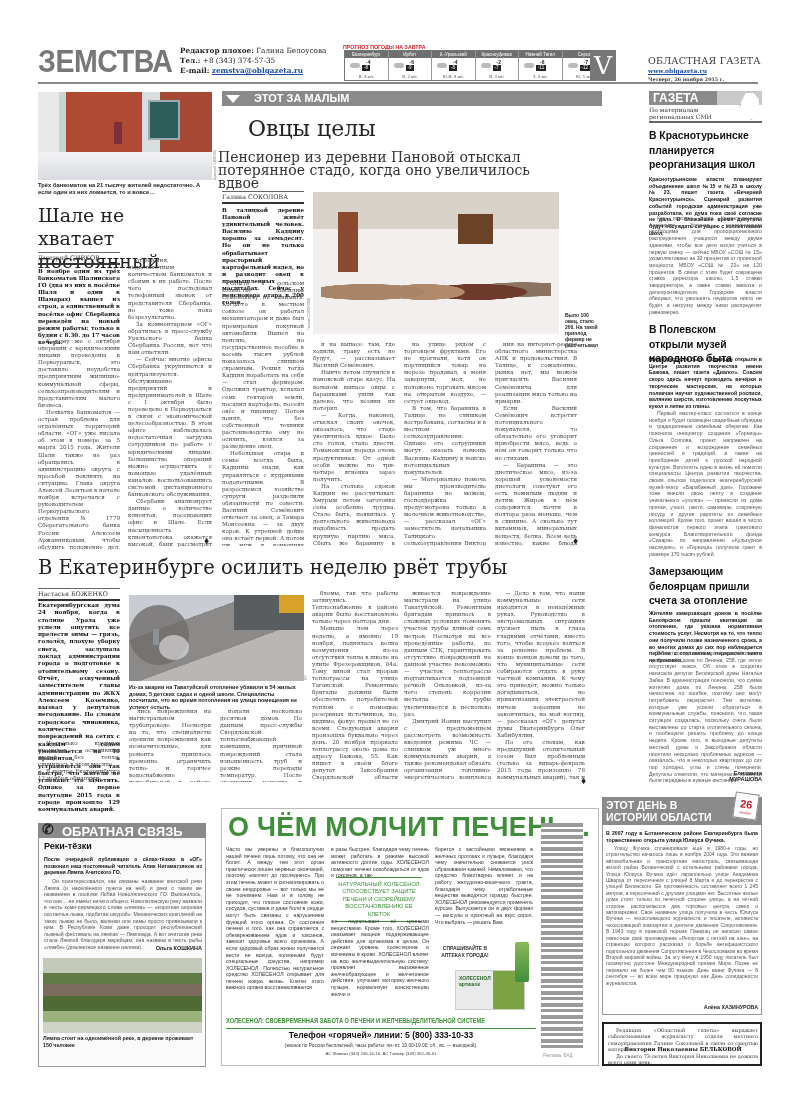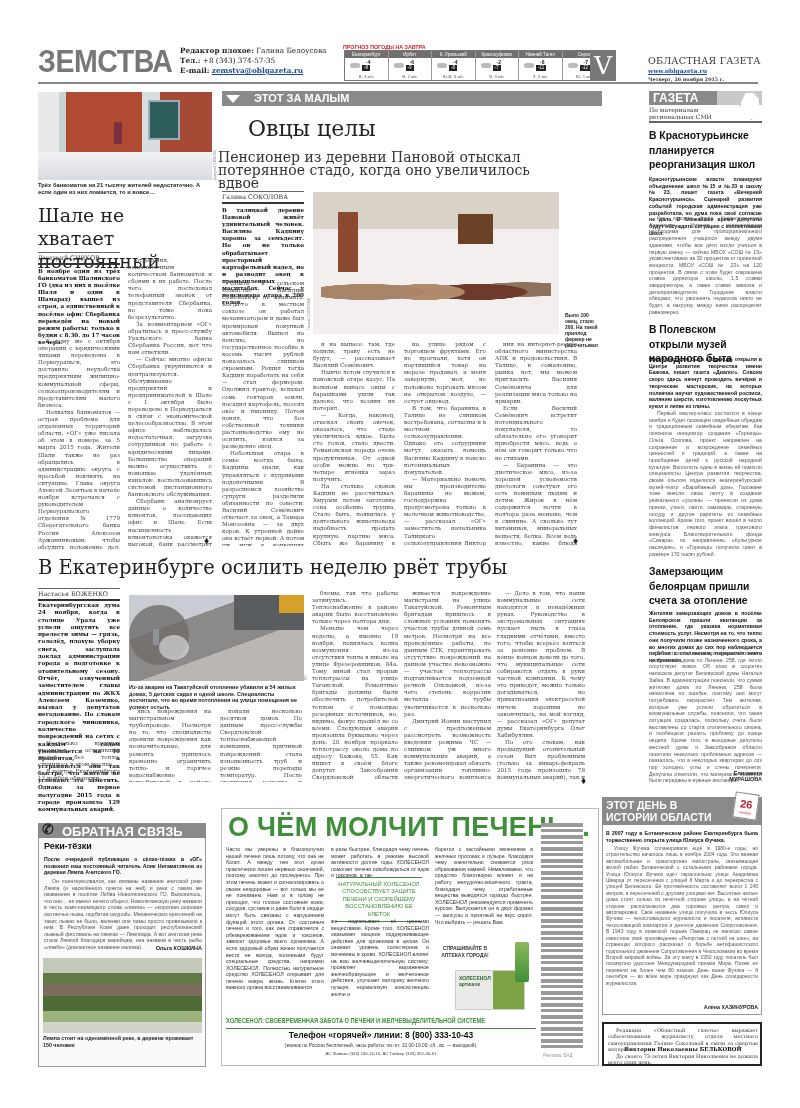--- a/index.html
+++ b/index.html
@@ -250,21 +250,21 @@
 <div class="abs sans" style="left:336px;top:877px;width:86px;text-align:center;font-size:5.8px;line-height:7.4px;color:#3f8f3a;border-top:1px solid #3f8f3a;border-bottom:1px solid #3f8f3a;padding:3px 0;">НАТУРАЛЬНЫЙ ХОЛЕСЕНОЛ СПОСОБСТВУЕТ ЗАЩИТЕ ПЕЧЕНИ И СКОРЕЙШЕМУ ВОССТАНОВЛЕНИЮ ЕЕ КЛЕТОК</div>
 <div class="abs txt sans" style="left:331px;top:918px;width:98px;font-size:5.2px;line-height:6.6px;color:#333;">же подпитывает её ценными веществами. Кроме того, ХОЛЕСЕНОЛ оказывает мощное поддерживающее действие для организма в целом. Он снижает уровень холестерина и мочевины в крови. ХОЛЕСЕНОЛ влияет на всю желчевыделительную систему: проявляет выраженное желчеобразующее и желчегонное действия, улучшает моторику желчного пузыря, нормализует консистенцию желчи и</div>
 <div class="abs txt sans" style="left:435px;top:846px;width:98px;font-size:5.2px;line-height:6.6px;color:#333;">борется с застойными явлениями в желчных протоках и пузыре, благодаря чему значительно снижается риск образования камней. Немаловажно, что средство благотворно влияет и на работу желудочно-кишечного тракта, благодаря чему отработанные вещества выводятся гораздо быстрее. ХОЛЕСЕНОЛ рекомендуется применять курсом. Выпускается он в двух формах — капсулы и приятный на вкус сироп. Что выбрать — решать Вам.</div>
 <div class="abs sans" style="left:440px;top:945px;width:50px;text-align:center;font-size:5px;font-weight:bold;line-height:7px;color:#333;">СПРАШИВАЙТЕ В АПТЕКАХ ГОРОДА!</div>
 <div class="abs" style="left:455px;top:970px;width:70px;height:40px;background:linear-gradient(90deg,#eaeaea 0 55%,#7da444 55%);border:1px solid #ccc;">
   <span style="position:absolute;left:3px;top:4px;width:36px;font-family:'Liberation Sans',sans-serif;font-size:5px;font-weight:bold;color:#2d6a2a;">ХОЛЕСЕНОЛ артишок</span>
 </div>
 <div class="abs" style="left:515px;top:942px;width:14px;height:40px;background:linear-gradient(#8bb85a,#3f8f3a);border-radius:2px;"></div>
 <div class="abs sans" style="left:226px;top:1017px;width:330px;font-size:6.6px;font-weight:bold;color:#3f8f3a;white-space:nowrap;transform:scaleX(0.86);transform-origin:left;">ХОЛЕСЕНОЛ: СВОЕВРЕМЕННАЯ ЗАБОТА О ПЕЧЕНИ И ЖЕЛЧЕВЫДЕЛИТЕЛЬНОЙ СИСТЕМЕ</div>
 <div class="abs" style="left:226px;top:1028px;width:310px;height:1px;background:#3f8f3a;"></div>
-<div class="abs sans" style="left:226px;top:1030px;width:310px;text-align:center;font-size:8.5px;font-weight:bold;color:#111;">Телефон «горячей» линии: 8 (800) 333-10-43</div>
+<div class="abs sans" style="left:226px;top:1030px;width:310px;text-align:center;font-size:8.5px;font-weight:bold;color:#111;">Телефон «горячей» линии: 5 (800) 333-10-33</div>
 <div class="abs sans" style="left:226px;top:1043px;width:310px;text-align:center;font-size:4.8px;color:#333;">(звонок по России бесплатный, часы работы: пн.-пт. 10.00-19.00; сб., вс. — выходной).</div>
 <div class="abs sans" style="left:226px;top:1051px;width:310px;text-align:center;font-size:4.3px;color:#444;">АС Живика (343) 246-16-16, АС Таймер (343) 361-36-61</div>
 <div class="abs" style="left:541px;top:823px;width:42px;height:226px;background:repeating-linear-gradient(#9a9a9a 0 4px,#fff 4px 6px,#9a9a9a 6px 9px,#fff 9px 12px);">
   <span style="position:absolute;left:12px;top:10px;writing-mode:vertical-rl;font-family:'Liberation Sans',sans-serif;font-weight:bold;font-size:17px;color:#fff;opacity:0.0;">НЕ ЯВЛЯЕТСЯ ЛЕКАРСТВОМ</span>
 </div>
 <div class="abs sans" style="left:543px;top:1053px;font-size:4.5px;color:#999;">Реклама. БАД</div>
 
 <div class="abs" style="left:602px;top:797px;width:160px;height:218px;border:1px solid #999;"></div>
 <div class="abs rubric" style="left:602px;top:797px;width:160px;height:28px;">
   <span style="position:absolute;left:4px;top:2px;width:120px;font-size:10.5px;line-height:12px;">ЭТОТ ДЕНЬ В ИСТОРИИ ОБЛАСТИ</span>

